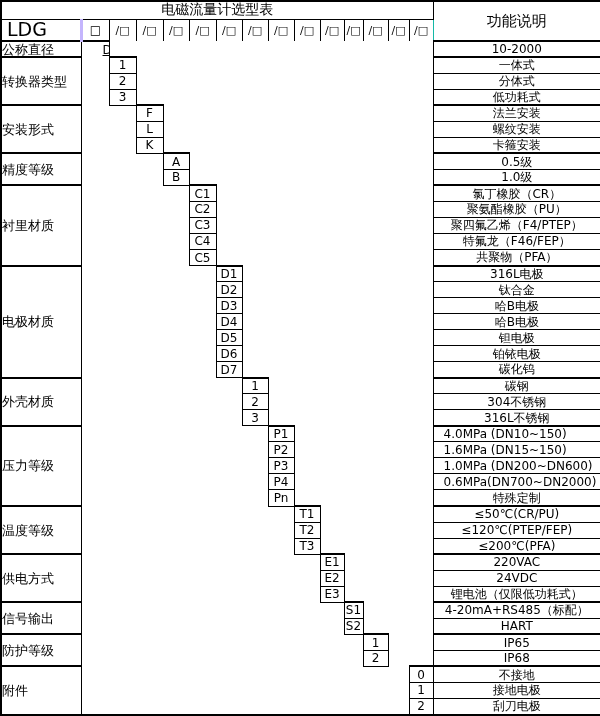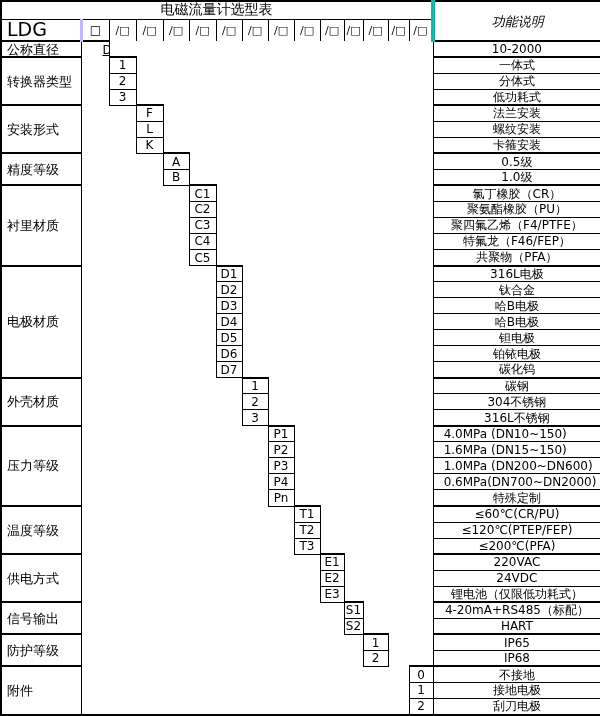--- a/index.html
+++ b/index.html
@@ -3,22 +3,22 @@
 <meta charset="utf-8">
 <style>
   html,body{margin:0;padding:0;background:#fff;}
   body{font-family:"DejaVu Sans",sans-serif;color:#000;}
   table{border-collapse:collapse;table-layout:fixed;width:600px;height:716px;border:2px solid #000;}
   td{padding:0;font-size:12px;line-height:1;vertical-align:middle;overflow:hidden;white-space:nowrap;text-align:center;}
   tr{height:16px;}
   tr.r-title{height:18px;}
   tr.r-ldg{height:22px;}
   .title{font-size:14px;border-bottom:1px solid #000;border-right:1px solid #000;font-family:Liberation Serif, serif;}
-  .funchead{font-size:13px;border-left:4px solid #14b8a6;font-style:italic;}
-  .lbl{text-align:left;padding-left:5px;font-size:13px;border-right:1px solid #000;margin-top:12px;}
+  .funchead{font-size:15px;border-left:1px solid #14b8a6;}
+  .lbl{text-align:left;font-size:13px;border-right:1px solid #000;margin-top:12px;}
   .mprefix{text-align:left;padding-left:5px;font-size:19px;border-right:3px solid #c4b5fd;}
   .mbox{border-right:1px solid #000;}
   .slot{border-left:1px solid #000;font-size:11px;}
   .dncode{text-align:right;padding-left:21px;border-right:1px solid #000;text-decoration:underline;}
   .code{border:1px solid #000;}
   .func{border-left:1px solid #000;border-radius:7px;}
   .fc{border-top:1px solid #000000;}
   .sb{border-top:2px solid #000;}
   .left{text-align:left;padding-left:10px;}
   .gap{border:0;}
@@ -127,21 +127,21 @@
     <td class="code sb">C1</td>
     <td class="gap sb" rowspan="5" colspan="9"></td>
     <td class="func sb">氯丁橡胶（CR）</td>
   </tr>
   <tr>
     <td class="code">C2</td>
     <td class="func fc">聚氨酯橡胶（PU）</td>
   </tr>
   <tr>
     <td class="code">C3</td>
-    <td class="func fc">聚四氟乙烯（F4/PTFE）</td>
+    <td class="func fc">聚四氟乙烯（F4/PTEP）</td>
   </tr>
   <tr>
     <td class="code">C4</td>
     <td class="func fc">特氟龙（F46/FEP）</td>
   </tr>
   <tr>
     <td class="code">C5</td>
     <td class="func fc">共聚物（PFA）</td>
   </tr>
 
@@ -215,21 +215,21 @@
   <tr>
     <td class="code">Pn</td>
     <td class="func fc">特殊定制</td>
   </tr>
 
   <tr>
     <td class="lbl sb" rowspan="3">温度等级</td>
     <td class="gap sb" rowspan="3" colspan="8"></td>
     <td class="code sb">T1</td>
     <td class="gap sb" rowspan="3" colspan="5"></td>
-    <td class="func sb">≤60℃(CR/PU)</td>
+    <td class="func sb">≤50℃(CR/PU)</td>
   </tr>
   <tr>
     <td class="code">T2</td>
     <td class="func fc">≤120℃(PTEP/FEP)</td>
   </tr>
   <tr>
     <td class="code">T3</td>
     <td class="func fc">≤200℃(PFA)</td>
   </tr>
 

